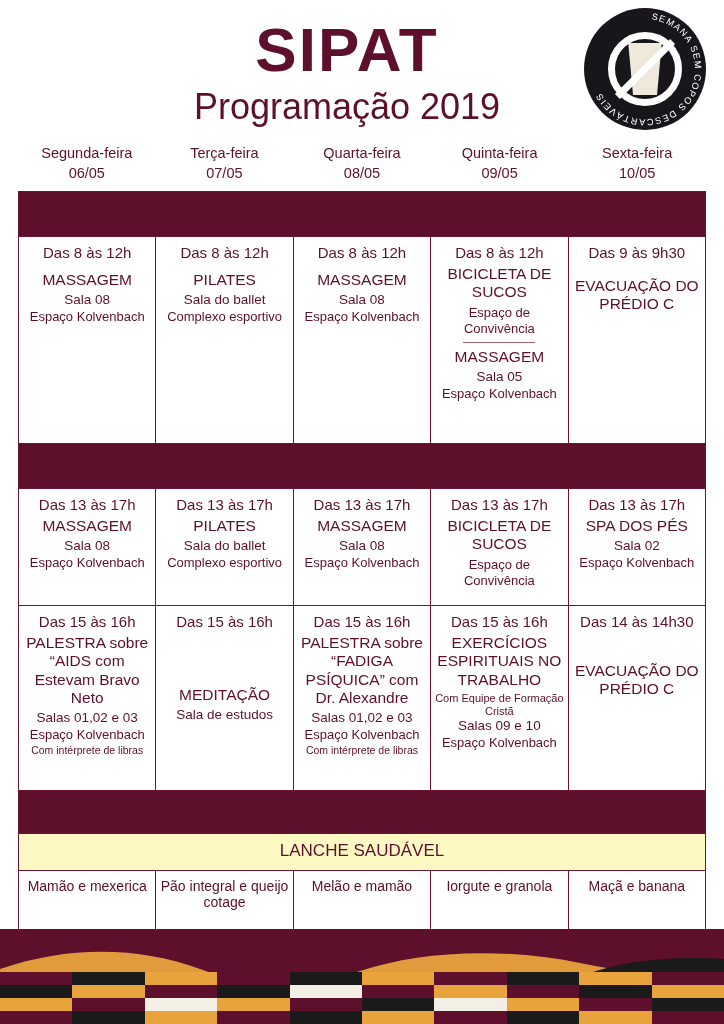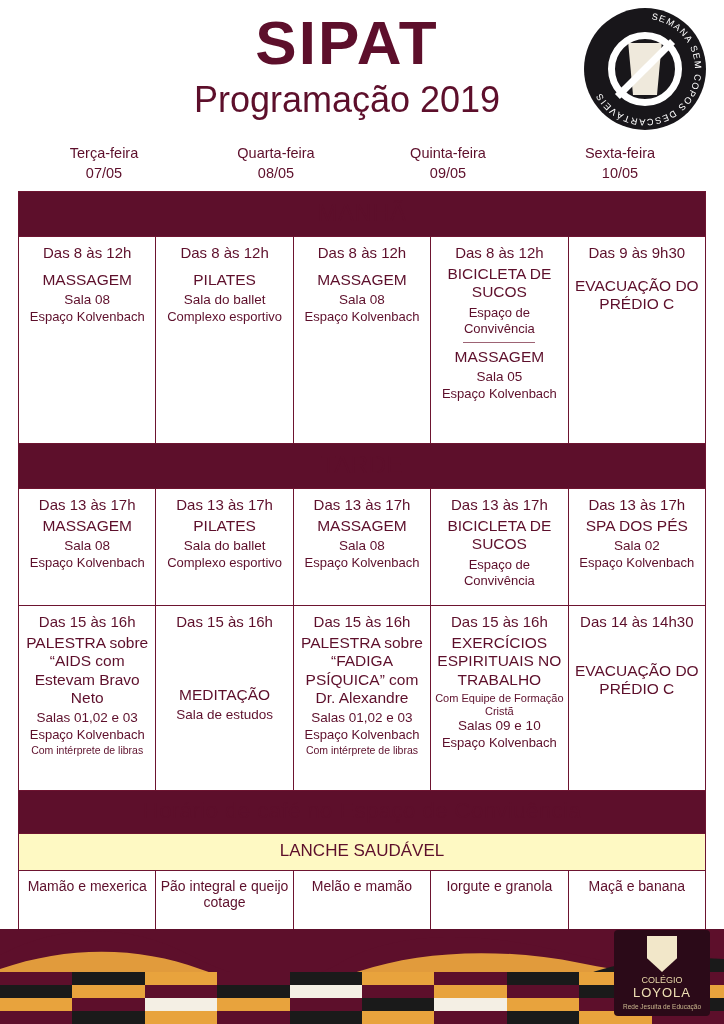--- a/index.html
+++ b/index.html
@@ -17,21 +17,21 @@
   }
   .page {
     position: relative;
     width: 724px;
     height: 1024px;
   }
 
   
   .header {
     position: relative;
-    padding-top: 12px;
+    padding-top: 19px;
     height: 140px;
     box-sizing: border-box;
   }
   .title-main {
     text-align: center;
     font-size: 62px;
     font-weight: bold;
     letter-spacing: 2px;
     color: #5d0f2b;
     line-height: 1.0;
@@ -278,20 +278,24 @@
         </text>
       </svg>
       <div class="cup"></div>
       <div class="ban"></div>
       <div class="slash"></div>
     </div>
   </div>
 
   <div class="grid">
     <div class="dayhead">
+      <div class="cell">
+        <span>Segunda-feira</span>
+        <span class="d2">06/05</span>
+      </div>
       <div class="cell">
         <span>Terça-feira</span>
         <span class="d2">07/05</span>
       </div>
       <div class="cell">
         <span>Quarta-feira</span>
         <span class="d2">08/05</span>
       </div>
       <div class="cell">
         <span>Quinta-feira</span>
@@ -509,21 +513,15 @@
           <span style="background:#e8a33d"></span>
         </div>
       <div class="col">
           <span style="background:#5d0f2b"></span>
           <span style="background:#e8a33d"></span>
           <span style="background:#1a1a1a"></span>
           <span style="background:#5d0f2b"></span>
         </div>
     </div>
 
-    <div class="loyola">
-      <div class="shield"></div>
-      <div>COLÉGIO</div>
-      <div class="nm">LOYOLA</div>
-      <div class="tiny">Rede Jesuíta de Educação</div>
-    </div>
   </div>
 
 </div>
 
 </body></html>

